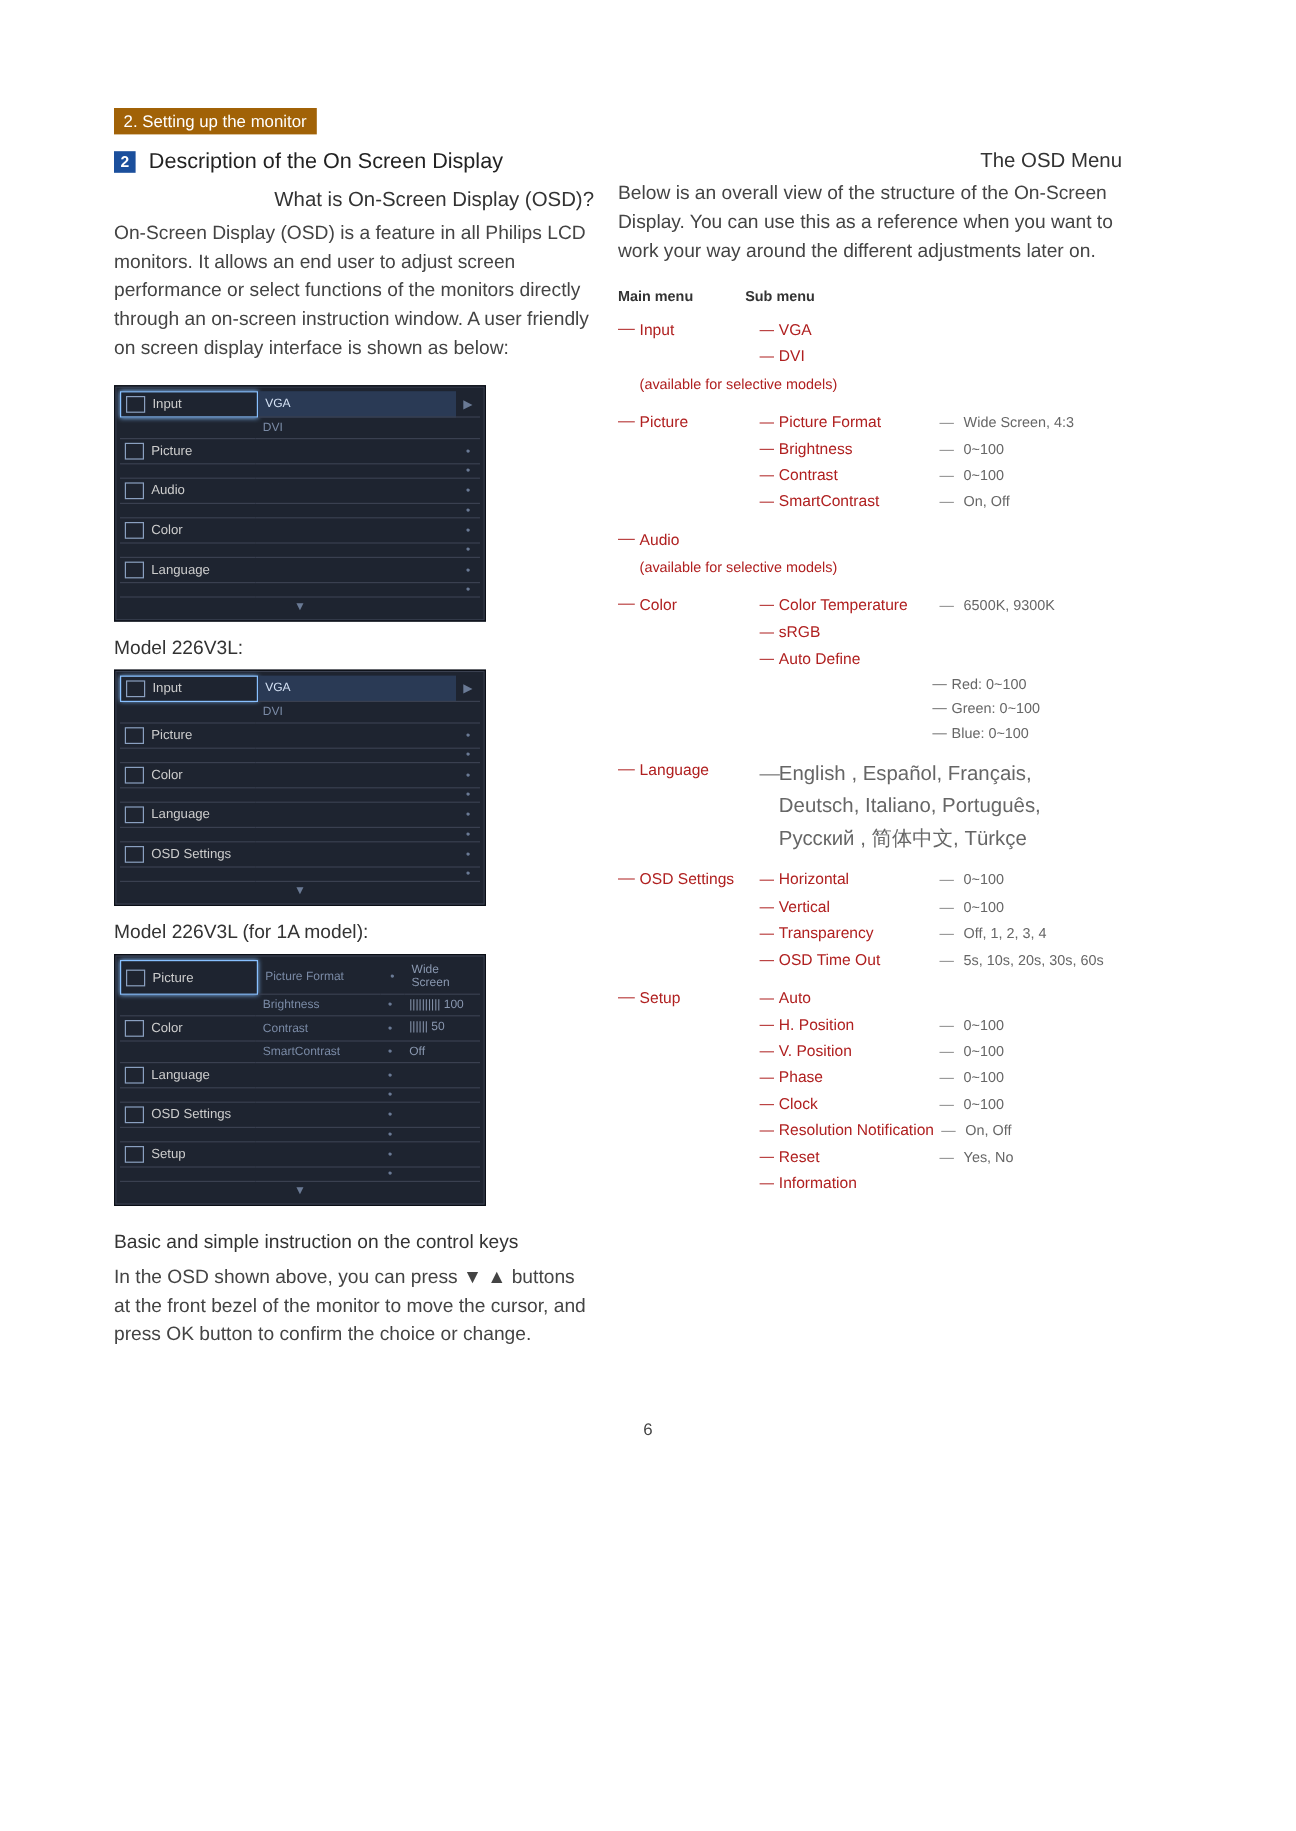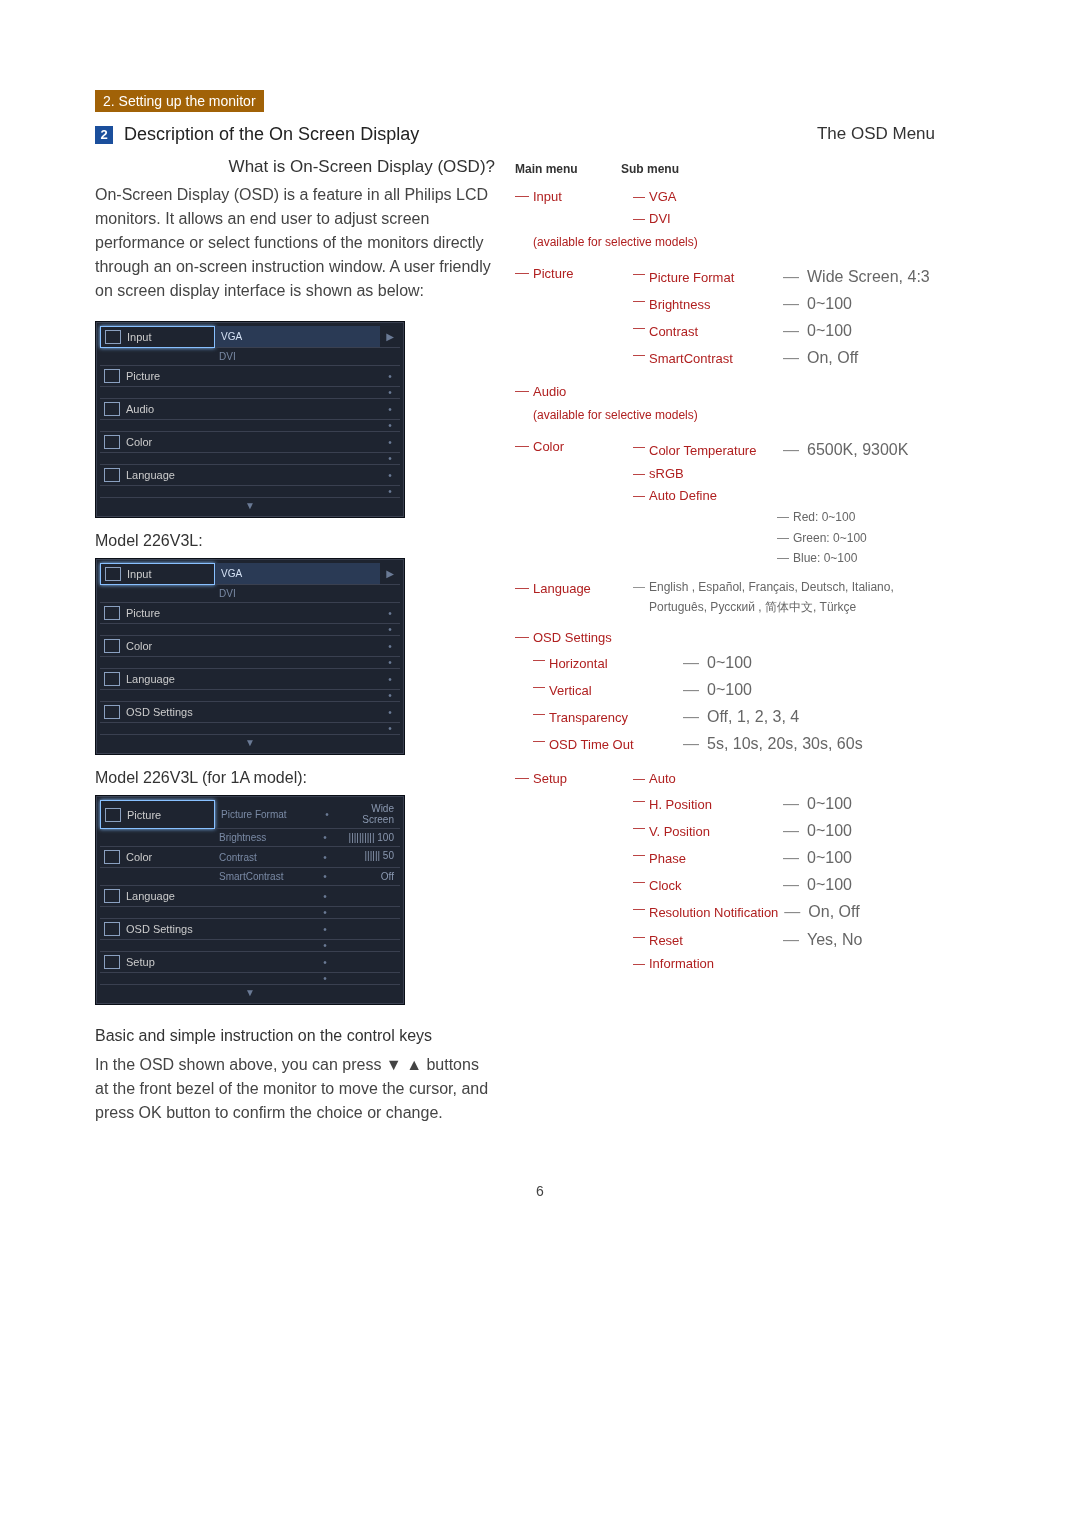--- a/index.html
+++ b/index.html
@@ -119,21 +119,20 @@
     text-align: center;
     color: #6a7a95;
     font-size: 10px;
     border-bottom: 1px solid #3a4050;
     display: flex;
     align-items: center;
     justify-content: center;
   }
   .osd-val {
     flex: 1;
-    text-align: right;
     color: #8a98b0;
     font-size: 10px;
     border-bottom: 1px solid #3a4050;
     padding: 3px 6px;
   }
   .osd-bottom {
     text-align: center;
     color: #6a7a95;
     padding: 2px 0;
     font-size: 10px;
@@ -192,21 +191,21 @@
     height: 1px;
     background: #b44;
   }
   .sub-label {
     color: #b02020;
     display: inline-block;
     min-width: 128px;
   }
   .sub-val {
     color: #666;
-    font-size: 16px;
+    font-size: 12px;
     margin-left: 6px;
     position: relative;
   }
   .sub-val::before {
     content: "—";
     color: #888;
     margin-right: 8px;
   }
   .ud-list {
     margin-left: 144px;
@@ -221,21 +220,21 @@
     content: "";
     position: absolute;
     left: 0;
     top: 10px;
     width: 12px;
     height: 1px;
     background: #888;
   }
   .lang-text {
     color: #666;
-    font-size: 12px;
+    font-size: 17px;
     display: inline-block;
     vertical-align: top;
     max-width: 270px;
     line-height: 1.6;
     position: relative;
     padding-left: 16px;
   }
   .lang-text::before {
     content: "—";
     position: absolute;
@@ -522,20 +521,21 @@
       <p class="body">
         <span>In the OSD shown above, you can press ▼</span>
         <span class="arrow-sym">▲ buttons at the front bezel of the monitor to move the cursor, and press OK button to confirm the choice or change.</span>
       </p>
 
     </div>
 
     <div class="col col-right">
 
       <h4 class="subheading" style="margin-top:0">The OSD Menu</h4>
+      <p class="body">Below is an overall view of the structure of the On-Screen Display. You can use this as a reference when you want to work your way around the different adjustments later on.</p>
 
       <div class="tree-head">
         <span>Main menu</span>
         <span class="sub">Sub menu</span>
       </div>
 
       <div class="tree" id="tree">
           <div class="main-item"><span class="main-label">Input</span><span class="sub-list"><div class="sub-item"><span class="sub-label">VGA</span></div><div class="sub-item"><span class="sub-label">DVI</span></div></span></div>
           <div class="note">(available for selective models)</div>
           <div class="main-item"><span class="main-label">Picture</span><span class="sub-list"><div class="sub-item"><span class="sub-label">Picture Format</span><span class="sub-val">Wide Screen, 4:3</span></div><div class="sub-item"><span class="sub-label">Brightness</span><span class="sub-val">0~100</span></div><div class="sub-item"><span class="sub-label">Contrast</span><span class="sub-val">0~100</span></div><div class="sub-item"><span class="sub-label">SmartContrast</span><span class="sub-val">On, Off</span></div></span></div>

